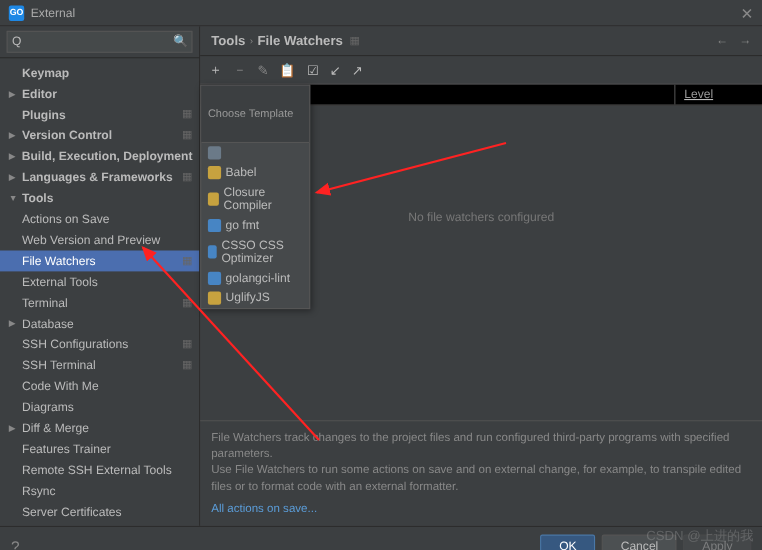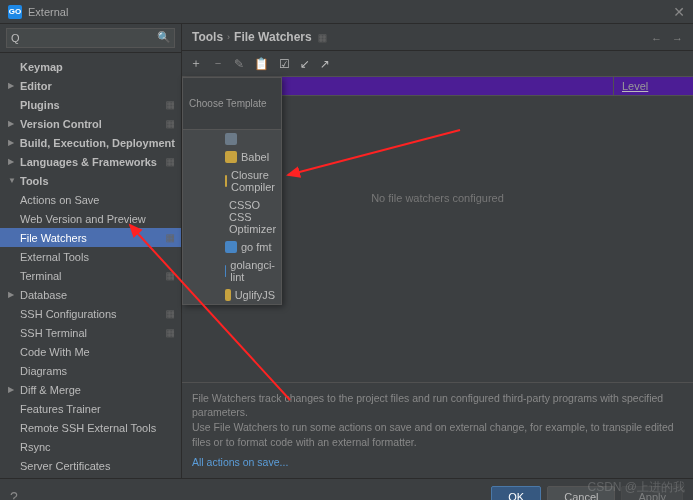--- a/index.html
+++ b/index.html
@@ -31,29 +31,29 @@
   .breadcrumb .bc-item { color: #bbb; font-weight: bold; font-size: 12px; }
   .breadcrumb .sep { color: #888; margin: 0 4px; font-size: 9px; }
   .breadcrumb .cfg { margin-left: 6px; color: #666; font-size: 10px; }
   .breadcrumb .nav { margin-left: auto; display: flex; gap: 10px; color: #888; }
   
   .toolbar { padding: 4px 8px; display: flex; align-items: center; gap: 10px; border-bottom: 1px solid #515151; }
   .toolbar .tbtn { color: #888; font-size: 12px; cursor: pointer; }
   .toolbar .tbtn.enabled { color: #bbb; }
   
   .table-area { flex: 1; position: relative; }
-  .table-head { display: flex; background: #4c1d95; border-bottom: 1px solid #515151; text-decoration: underline; }
+  .table-head { display: flex; background: #000000; border-bottom: 1px solid #515151; text-decoration: underline; }
   .table-head .th { padding: 3px 8px; color: #999; font-size: 11px; }
   .table-head .th.name { width: 100px; border-right: 1px solid #515151; }
   .table-head .th.level { margin-left: auto; width: 80px; border-left: 1px solid #515151; }
   .empty-msg { position: absolute; top: 115px; left: 0; right: 0; text-align: center; color: #777; font-size: 11px; }
   
   .dropdown { position: absolute; top: 0; left: 0; width: 100px; background: #46494b; border: 1px solid #555; box-shadow: 2px 2px 6px rgba(0,0,0,0.4); z-index: 10; }
   .dropdown .dd-head { padding: 20px 6px; color: #999; font-size: 10px; border-bottom: 1px solid #555; background: #3c3f41; }
-  .dropdown .dd-item { padding: 3px 6px; display: flex; align-items: center; gap: 4px; cursor: pointer; font-size: 11px; color: #bbb; margin-left: 36px; }
+  .dropdown .dd-item { padding: 3px 6px; display: flex; align-items: center; gap: 4px; cursor: pointer; font-size: 11px; color: #bbb; }
   .dropdown .dd-item.sel { background: #4b6eaf; color: #fff; }
   .dropdown .dd-icon { width: 12px; height: 12px; display: inline-block; border-radius: 2px; font-size: 8px; text-align: center; line-height: 12px; }
   
   .desc { padding: 8px 10px; border-top: 1px solid #515151; color: #888; font-size: 10.5px; line-height: 1.4; }
   .desc .link { color: #5b9dd9; cursor: pointer; }
   
   .footer { height: 36px; border-top: 1px solid #2b2b2b; display: flex; align-items: center; padding: 0 10px; background: #3c3f41; }
   .footer .help { color: #888; font-size: 14px; cursor: pointer; }
   .footer .btns { margin-left: auto; display: flex; gap: 6px; }
   .footer button { padding: 4px 16px; font-size: 11px; border: 1px solid #555; background: #4c5052; color: #bbb; cursor: pointer; border-radius: 2px; }
@@ -223,25 +223,25 @@
             <div class="dd-item">
               <span class="dd-icon" style="background:#c7a23f"></span>
               <span>Babel</span>
             </div>
             <div class="dd-item">
               <span class="dd-icon" style="background:#c7a23f"></span>
               <span>Closure Compiler</span>
             </div>
             <div class="dd-item">
               <span class="dd-icon" style="background:#4785c4"></span>
+              <span>go fmt</span>
+            </div>
+            <div class="dd-item">
+              <span class="dd-icon" style="background:#4785c4"></span>
               <span>CSSO CSS Optimizer</span>
-            </div>
-            <div class="dd-item">
-              <span class="dd-icon" style="background:#4785c4"></span>
-              <span>go fmt</span>
             </div>
             <div class="dd-item">
               <span class="dd-icon" style="background:#4785c4"></span>
               <span>golangci-lint</span>
             </div>
             <div class="dd-item">
               <span class="dd-icon" style="background:#c7a23f"></span>
               <span>UglifyJS</span>
             </div>
           </div>

